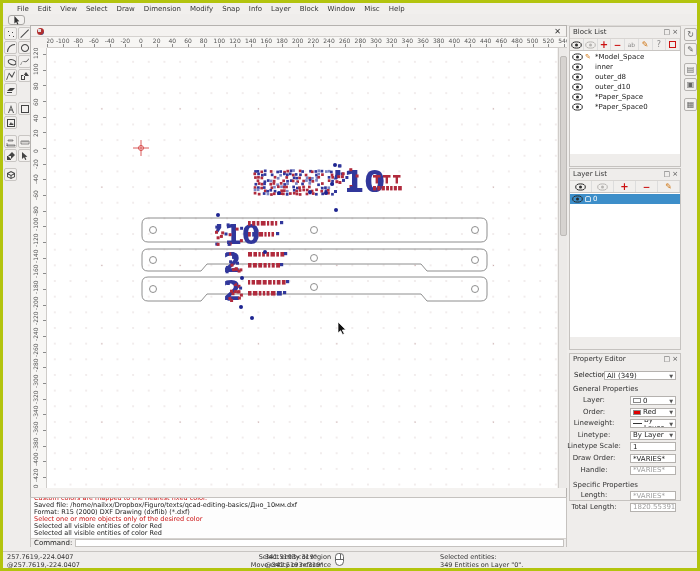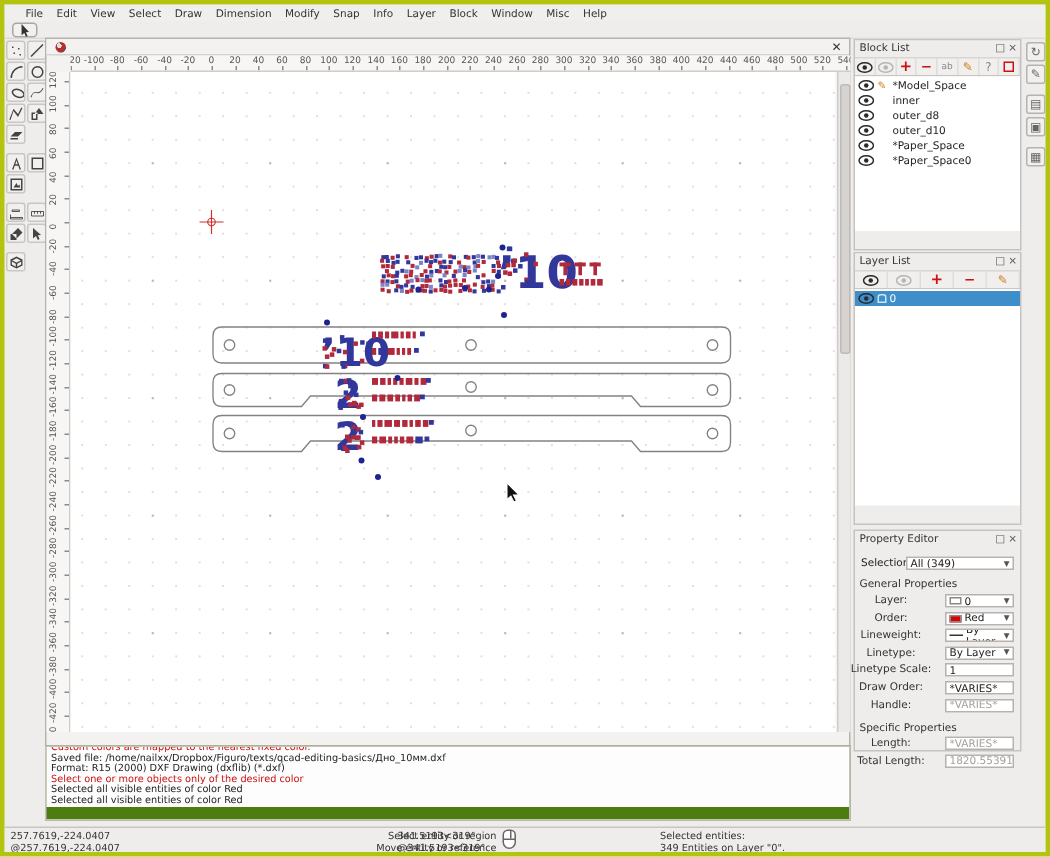--- a/index.html
+++ b/index.html
@@ -65,21 +65,21 @@
   .prop-control .caret { margin-left:auto; font-size:5px; color:#555; }
   .swatch { width:8px; height:5px; border:1px solid #888; flex:0 0 auto; }
   .gray-val { color:#a0a0a0; }
   .section-h { position:absolute; left:3px; color:#333; }
 
   
   #dock-strip { left:680px; top:23px; width:16px; height:472px; }
   .dock-btn { position:absolute; left:1px; width:13px; height:13px; border:1px solid #b5b2af; border-radius:2px; background:#f2f0ee; color:#666; font-size:8px; line-height:11px; text-align:center; }
 
   
-  #command { left:27px; top:494px; width:537px; height:50px; background:#4d7c0f; border:1px solid #c5c2bf; }
+  #command { left:27px; top:494px; width:537px; height:50px; background:#0369a1; border:1px solid #c5c2bf; }
   #history { position:absolute; left:0; top:0; width:535px; height:40px; background:#fdfdfd; overflow:hidden; padding:0 3px; }
   .hist-line { font-size:6.5px; line-height:7.1px; white-space:nowrap; }
   .hist-red { color:#cc1111; }
   #prompt-row { position:absolute; left:0; top:40px; width:535px; height:9px; display:flex; align-items:center; background:#efedeb; border-top:1px solid #d5d2cf; }
   #prompt-label { padding:0 3px; color:#222; }
   #prompt-input { flex:1; height:8px; margin-right:2px; background:#fff; border:1px solid #c5c2bf; }
 
   
   #statusbar { left:0; top:548px; width:694px; height:17px; background:#efedeb; border-top:1px solid #c8c5c2; font-size:6.5px; color:#333; }
   .sb-line { line-height:8px; white-space:nowrap; }
@@ -924,20 +924,24 @@
 
   <div id="command" class="abs">
     <div id="history">
         <div class="hist-line hist-red" style="margin-top: -3px;">Custom colors are mapped to the nearest fixed color.</div>
         <div class="hist-line">Saved file: /home/nailxx/Dropbox/Figuro/texts/qcad-editing-basics/Дно_10мм.dxf</div>
         <div class="hist-line">Format: R15 (2000) DXF Drawing (dxflib) (*.dxf)</div>
         <div class="hist-line hist-red">Select one or more objects only of the desired color</div>
         <div class="hist-line">Selected all visible entities of color Red</div>
         <div class="hist-line">Selected all visible entities of color Red</div>
       </div>
+    <div id="prompt-row">
+      <span id="prompt-label">Command:</span>
+      <span id="prompt-input"></span>
+    </div>
   </div>
 
   <div id="statusbar" class="abs">
     <div class="abs" style="left:4px; top:1px;">
       <div class="sb-line">257.7619,-224.0407</div>
       <div class="sb-line">@257.7619,-224.0407</div>
     </div>
     <div class="abs" style="left:262px; top:1px;">
       <div class="sb-line">341.5193&lt;319°</div>
       <div class="sb-line">@341.5193&lt;319°</div>

